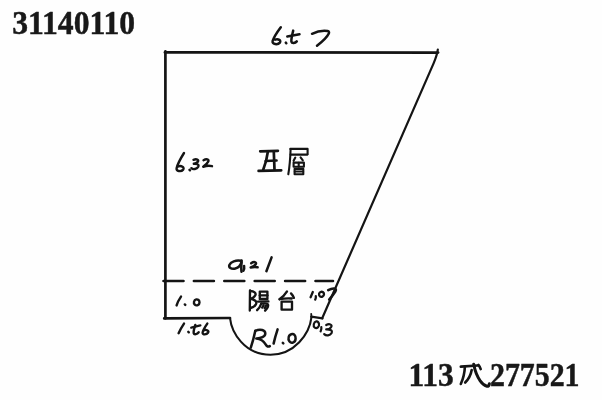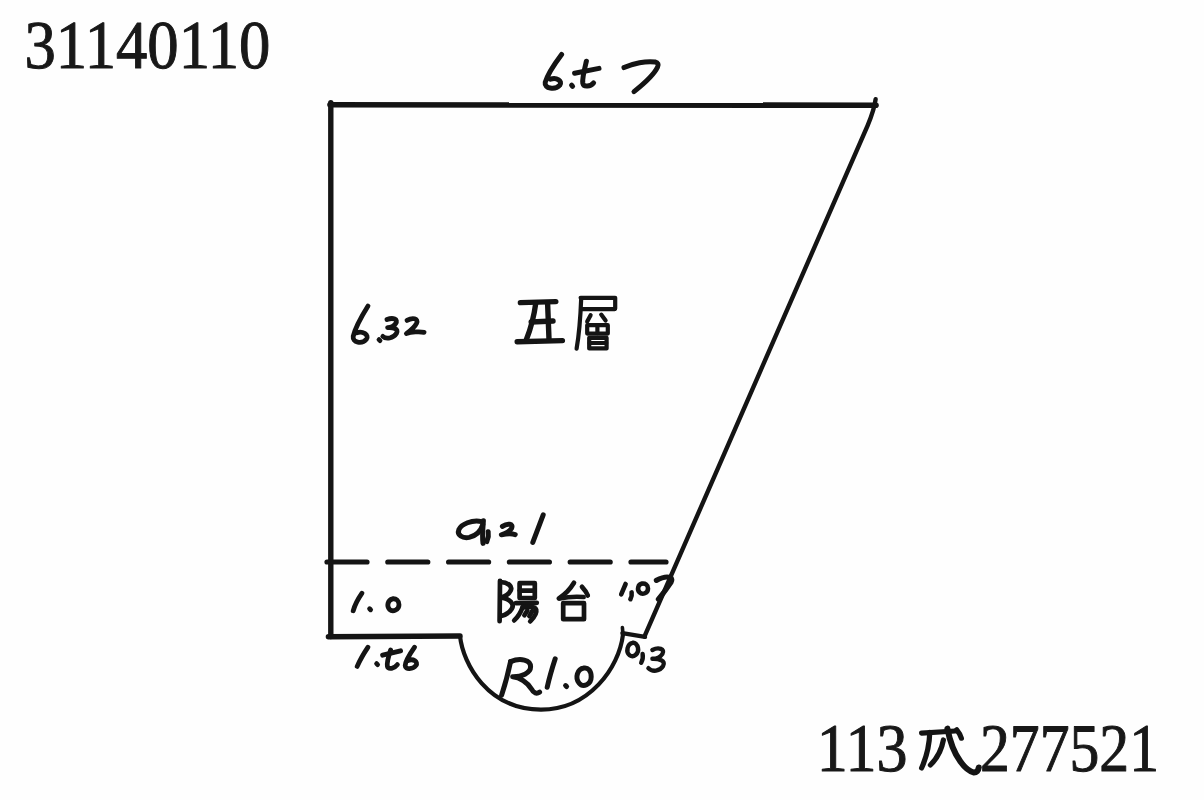--- a/index.html
+++ b/index.html
@@ -1,17 +1,17 @@
 <!DOCTYPE html>
 <html><head>
 <meta charset="utf-8">
 <style>
   html,body{margin:0;padding:0;background:#ffffff;}
   #page{position:relative;width:602px;height:400px;background:#fefefe;overflow:hidden;
-        font-family:"Liberation Serif", serif;}
+        font-family:"Liberation Serif", serif;font-weight:bold;}
   svg{position:absolute;left:0;top:0;}
 </style>
 </head>
 <body>
 <div id="page">
 <svg width="602" height="400" viewBox="0 0 602 400">
   <g fill="none" stroke="#141414" stroke-linecap="round" stroke-linejoin="round">
 
     <g stroke="none">
       <text x="12.2" y="34.2" font-family="Liberation Serif" font-size="34.2" fill="#181818" stroke="#181818" stroke-width="0.5" textLength="123" lengthAdjust="spacingAndGlyphs">31140110</text>

